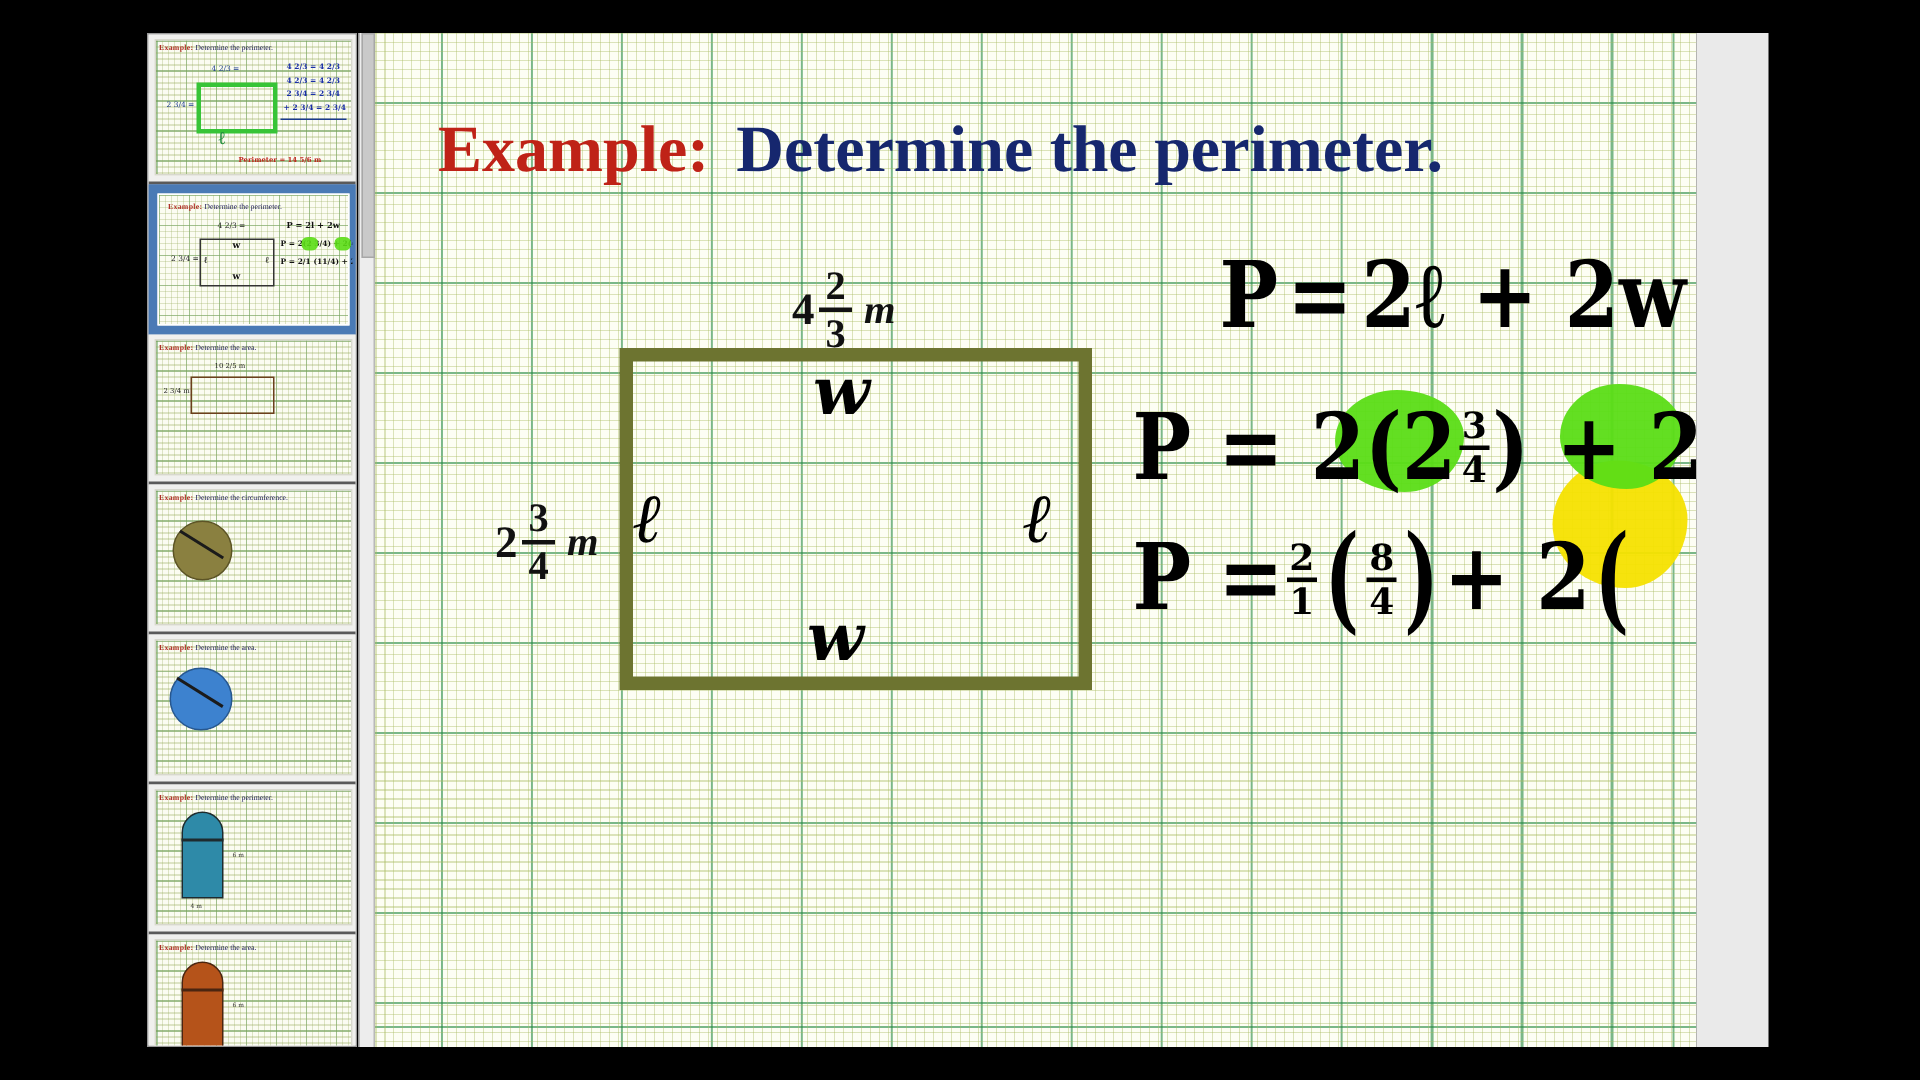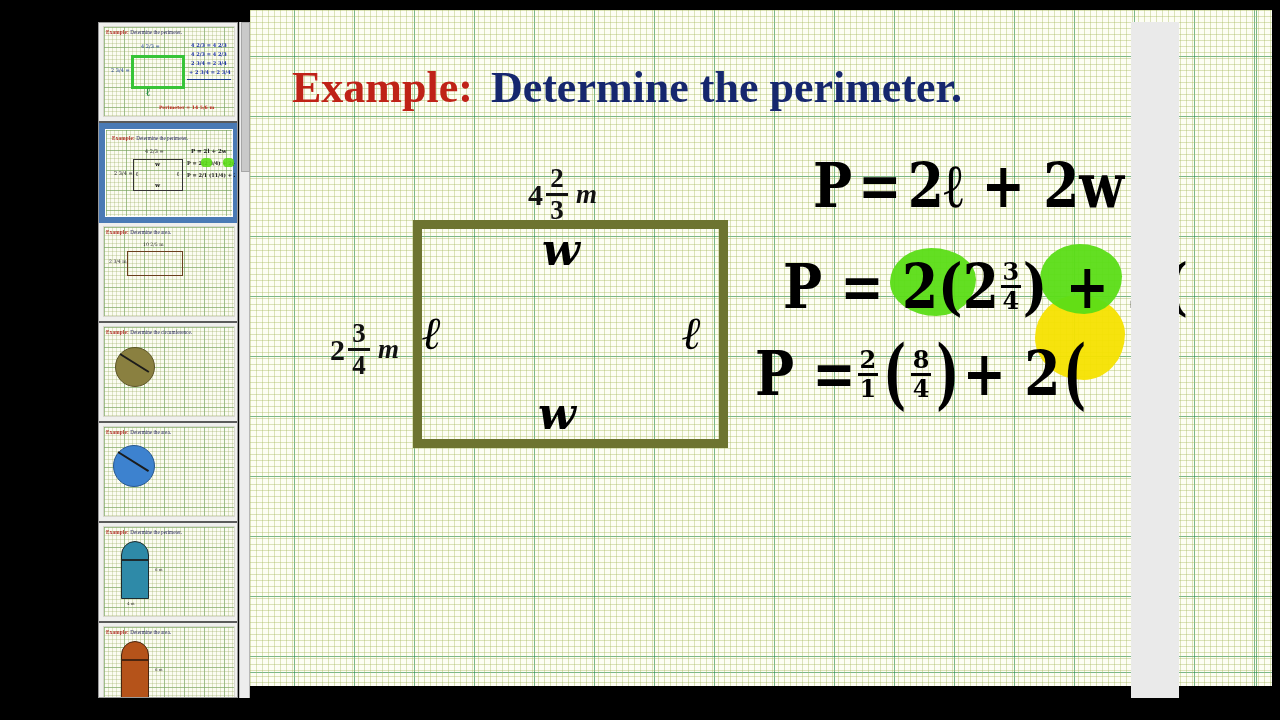--- a/index.html
+++ b/index.html
@@ -53,21 +53,21 @@
     background:#ededed;border-left:1px solid #b8b8b8;border-right:1px solid #b8b8b8;
     box-sizing:border-box;
   }
   #sb-thumb{
     position:absolute;left:1px;top:0px;width:9px;height:150px;
     background:#c9c9c9;border:1px solid #a7a7a7;box-sizing:border-box;
   }
 
   
   #canvas{
-    position:absolute;left:250px;top:10px;width:1022px;height:676px;
+    position:absolute;left:250px;top:22px;width:881px;height:676px;
     background:
       repeating-linear-gradient(to right,rgba(168,186,96,.40) 0 1px,transparent 1px 6px),
       repeating-linear-gradient(to bottom,rgba(168,186,96,.40) 0 1px,transparent 1px 6px),
       repeating-linear-gradient(to right,rgba(42,140,70,.62) 0 1.4px,transparent 1.4px 60px),
       repeating-linear-gradient(to bottom,rgba(42,140,70,.62) 0 1.4px,transparent 1.4px 60px),
       #fdfef4;
     background-position:0 0,0 0,-16px -14px,-16px -14px;
     overflow:hidden;
   }
   #rightpad{
@@ -269,21 +269,21 @@
     <div class="eq" style="left:563px;top:150px;">
       <span class="g">P</span>
       <span class="g" style="margin:0 6px;">=</span>
       <span class="g">2ℓ + 2w</span>
     </div>
 
     <div class="hl yellow" style="left:785px;top:285px;width:90px;height:85px;"></div>
     <div class="hl green" style="left:640px;top:238px;width:86px;height:68px;"></div>
     <div class="hl green" style="left:790px;top:234px;width:82px;height:70px;"></div>
 
-    <div class="eq" style="left:505px;top:250px;margin-left:28px;">
+    <div class="eq" style="left:505px;top:250px;">
       <span class="g">P = 2(</span>
       <span class="g">2</span>
       <span class="sfrac">
         <span class="n">3</span>
         <span class="bar"></span>
         <span class="d">4</span>
       </span>
       <span class="g">) + 2(</span>
 
     </div>

